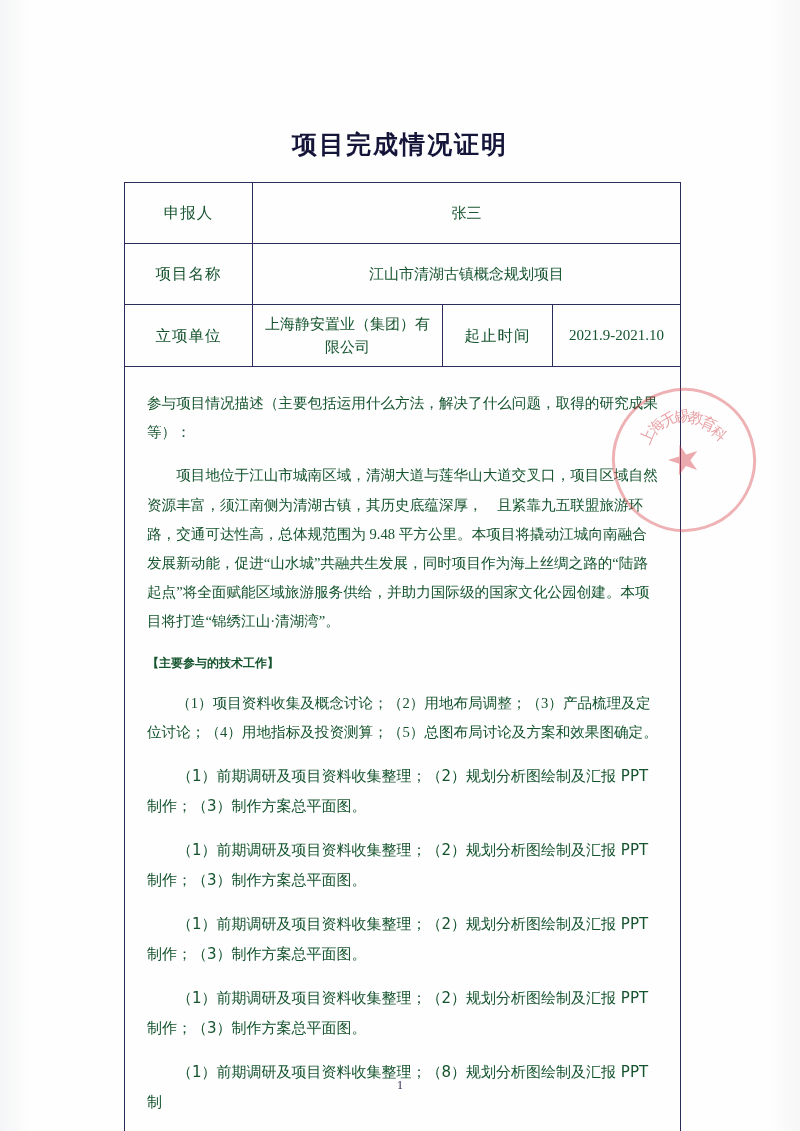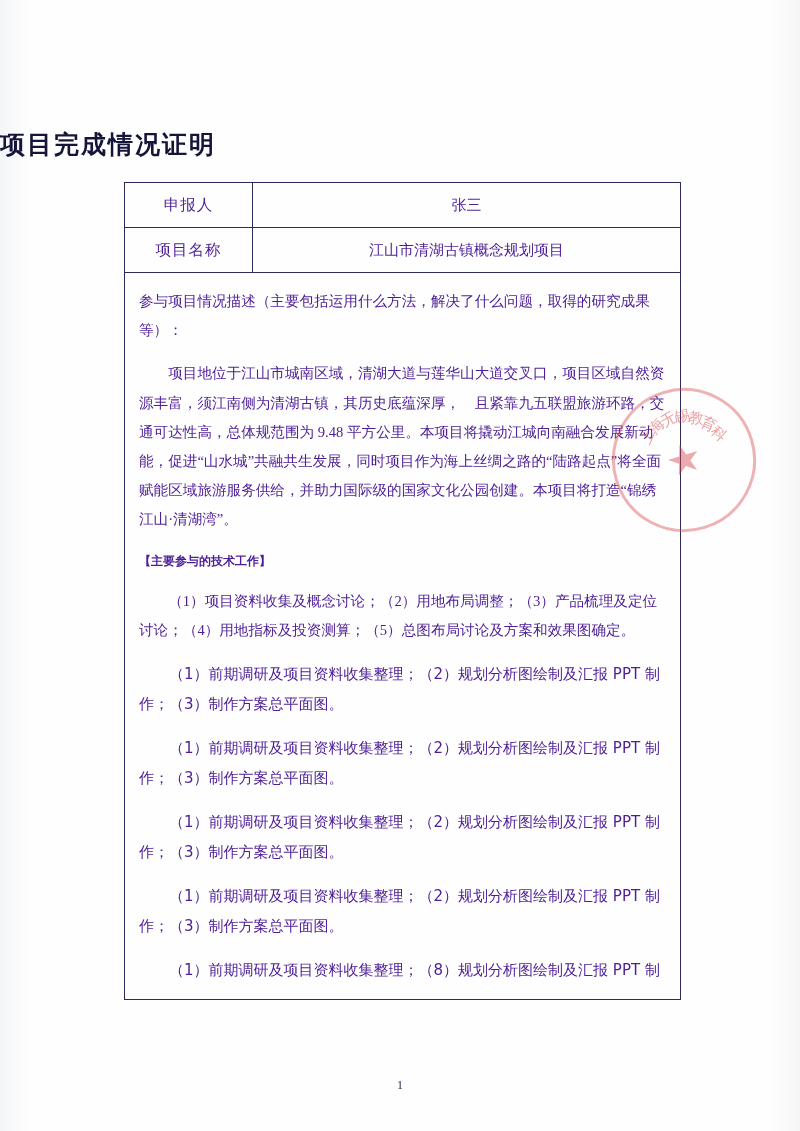--- a/index.html
+++ b/index.html
@@ -28,41 +28,41 @@
     position: absolute;
     inset: 0;
     background: linear-gradient(90deg, rgba(236,238,240,0.55) 0%, rgba(255,255,255,0) 4%, rgba(255,255,255,0) 96%, rgba(238,238,240,0.5) 100%);
     pointer-events: none;
   }
   .doc-title {
     position: absolute;
     top: 128px;
     left: 0;
     width: 800px;
-    text-align: left;
+    text-align: center;
     font-size: 25px;
     font-weight: bold;
     letter-spacing: 2px;
     color: #15153a;
     font-family: "Liberation Serif", "DejaVu Serif", serif;
   }
 
   table.main {
     position: absolute;
     top: 182px;
     left: 124px;
     width: 556px;
     border-collapse: collapse;
     table-layout: fixed;
   }
   table.main td {
     border: 1px solid #2c2c5a;
-    padding: 0;
+    padding: 8px;
     vertical-align: middle;
-    color: #4c1d95;
+    color: #14532d;
   }
   .cell-label {
     text-align: center;
     font-size: 15.5px;
     letter-spacing: 1px;
     padding: 9px 4px;
     line-height: 1.5;
   }
   .cell-value {
     text-align: center;
@@ -172,20 +172,26 @@
       <col style="width:128px">
     </colgroup>
     <tbody>
       <tr>
         <td class="cell-label h-tall">申报人</td>
         <td class="cell-value h-tall" colspan="3">张三</td>
       </tr>
       <tr>
         <td class="cell-label h-tall">项目名称</td>
         <td class="cell-value h-tall" colspan="3">江山市清湖古镇概念规划项目</td>
+      </tr>
+      <tr>
+        <td class="cell-label h-tall">立项单位</td>
+        <td class="cell-value h-tall">上海静安置业（集团）有限公司</td>
+        <td class="cell-label h-tall">起止时间</td>
+        <td class="cell-value h-tall">2021.9-2021.10</td>
       </tr>
       <tr>
         <td class="body-cell" colspan="4">
           <p>参与项目情况描述（主要包括运用什么方法，解决了什么问题，取得的研究成果等）：</p>
           <p class="ind">项目地位于江山市城南区域，清湖大道与莲华山大道交叉口，项目区域自然资源丰富，须江南侧为清湖古镇，其历史底蕴深厚，　且紧靠九五联盟旅游环路，交通可达性高，总体规范围为 9.48 平方公里。本项目将撬动江城向南融合发展新动能，促进“山水城”共融共生发展，同时项目作为海上丝绸之路的“陆路起点”将全面赋能区域旅游服务供给，并助力国际级的国家文化公园创建。本项目将打造“锦绣江山·清湖湾”。</p>
           <p class="bracket-line">【主要参与的技术工作】</p>
           <p class="ind italicish">（1）项目资料收集及概念讨论；（2）用地布局调整；（3）产品梳理及定位讨论；（4）用地指标及投资测算；（5）总图布局讨论及方案和效果图确定。</p>
           <p class="ind sans">（1）前期调研及项目资料收集整理；（2）规划分析图绘制及汇报 PPT 制作；（3）制作方案总平面图。</p>
           <p class="ind sans">（1）前期调研及项目资料收集整理；（2）规划分析图绘制及汇报 PPT 制作；（3）制作方案总平面图。</p>
           <p class="ind sans">（1）前期调研及项目资料收集整理；（2）规划分析图绘制及汇报 PPT 制作；（3）制作方案总平面图。</p>

